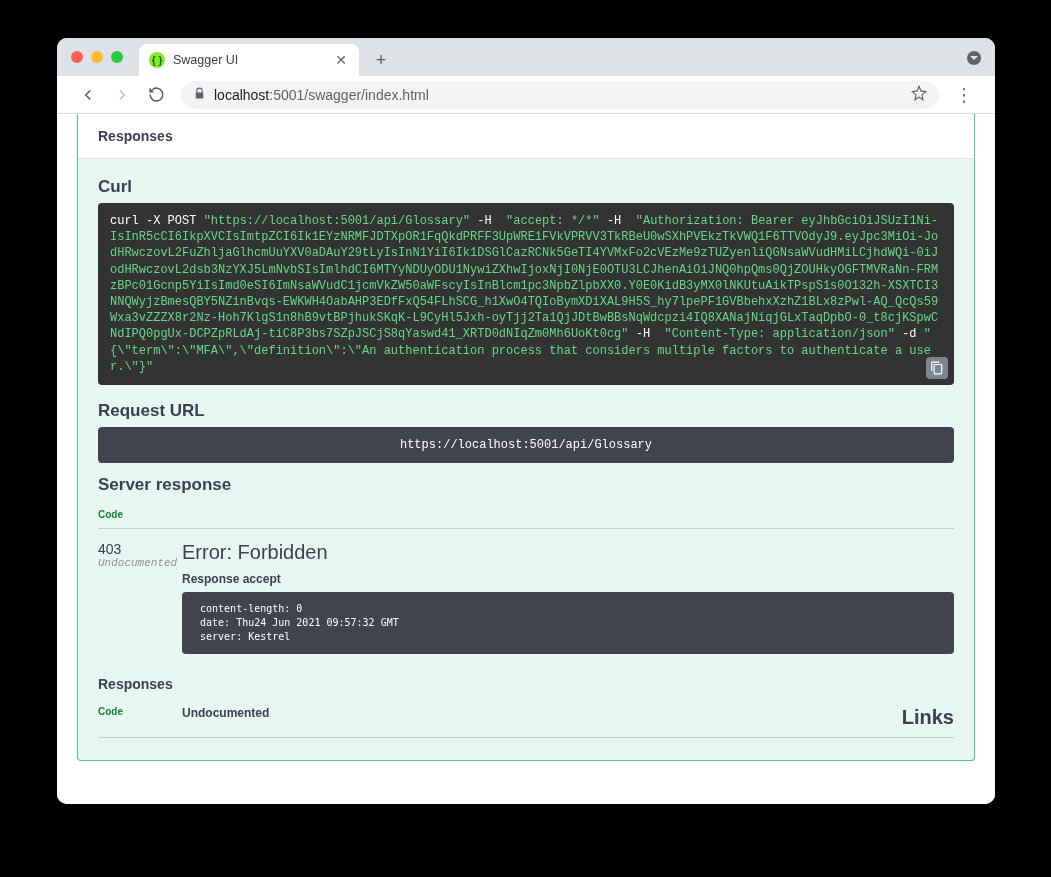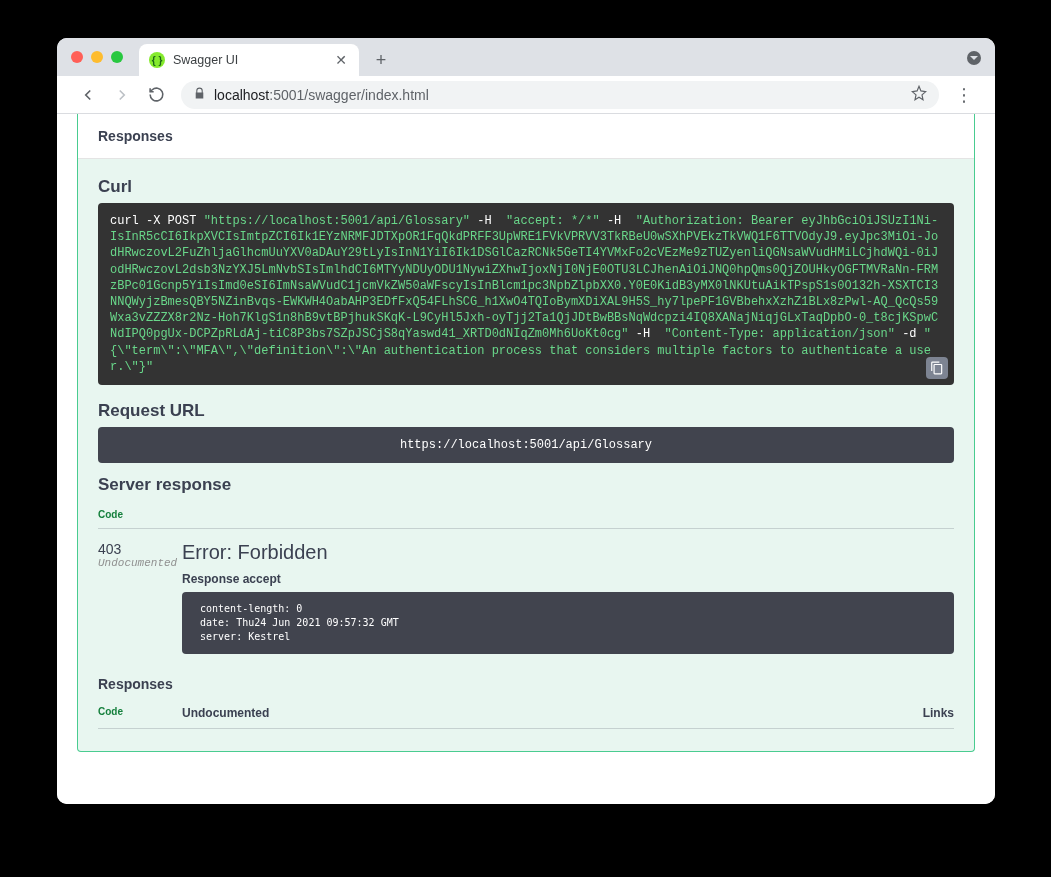--- a/index.html
+++ b/index.html
@@ -205,21 +205,21 @@
     font-weight: 700;
     color: #15803d;
   }
   .tbl-head .th-det {
     flex:1;
     font-size: 12px;
     font-weight: 700;
     color: #3b4151;
   }
   .tbl-head .th-links {
-    font-size: 12px;
+    font-size: 20px;
     font-weight: 700;
     color: #3b4151;
   }
   .tbl-row { display: flex; padding: 12px 0 4px; }
   .tbl-row .cell-code {
     width: 84px;
     font-size: 14px;
     color: #3b4151;
   }
   .tbl-row .cell-code .undoc {

